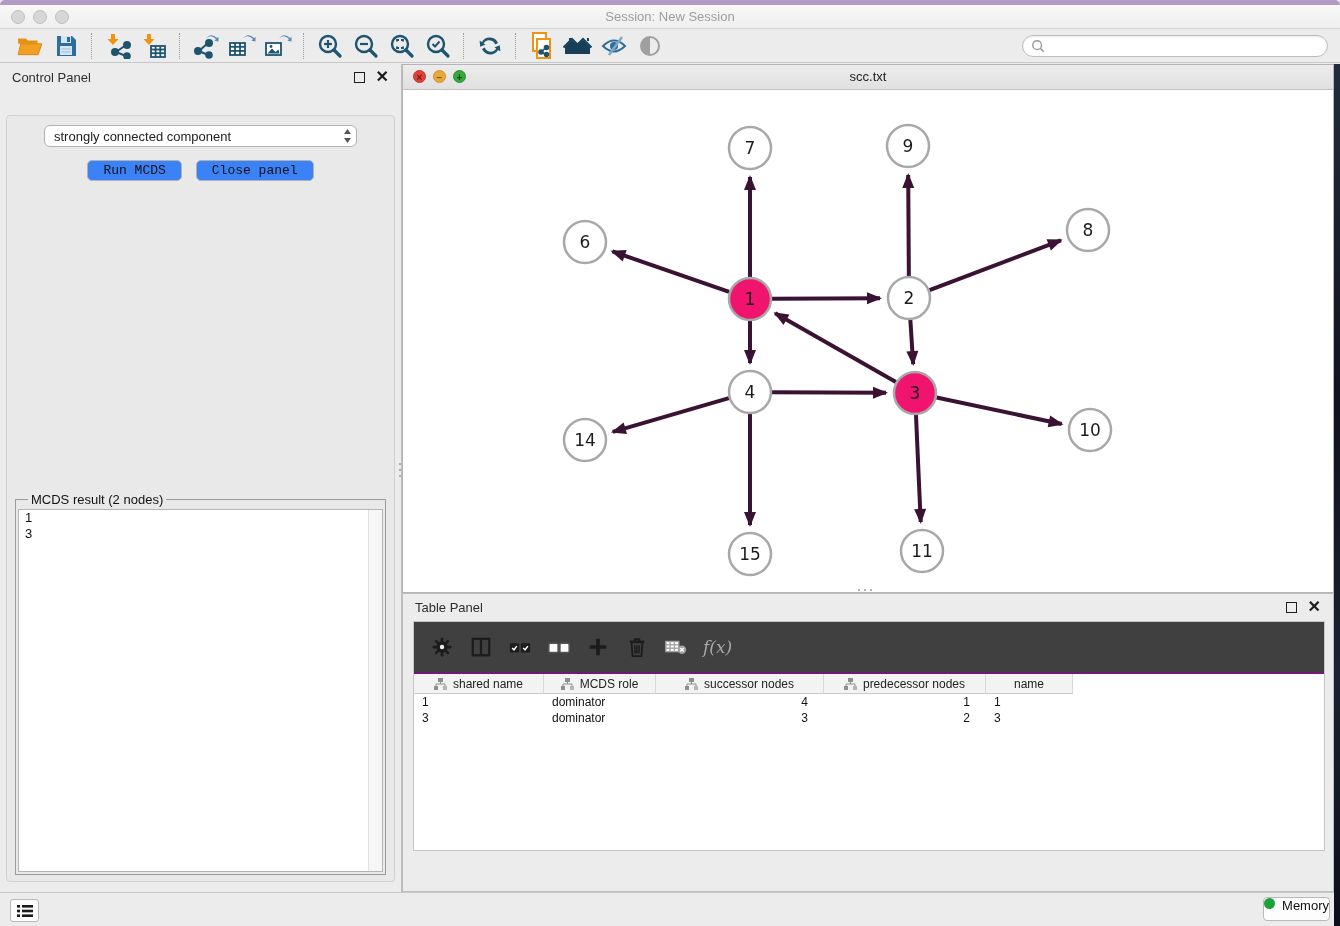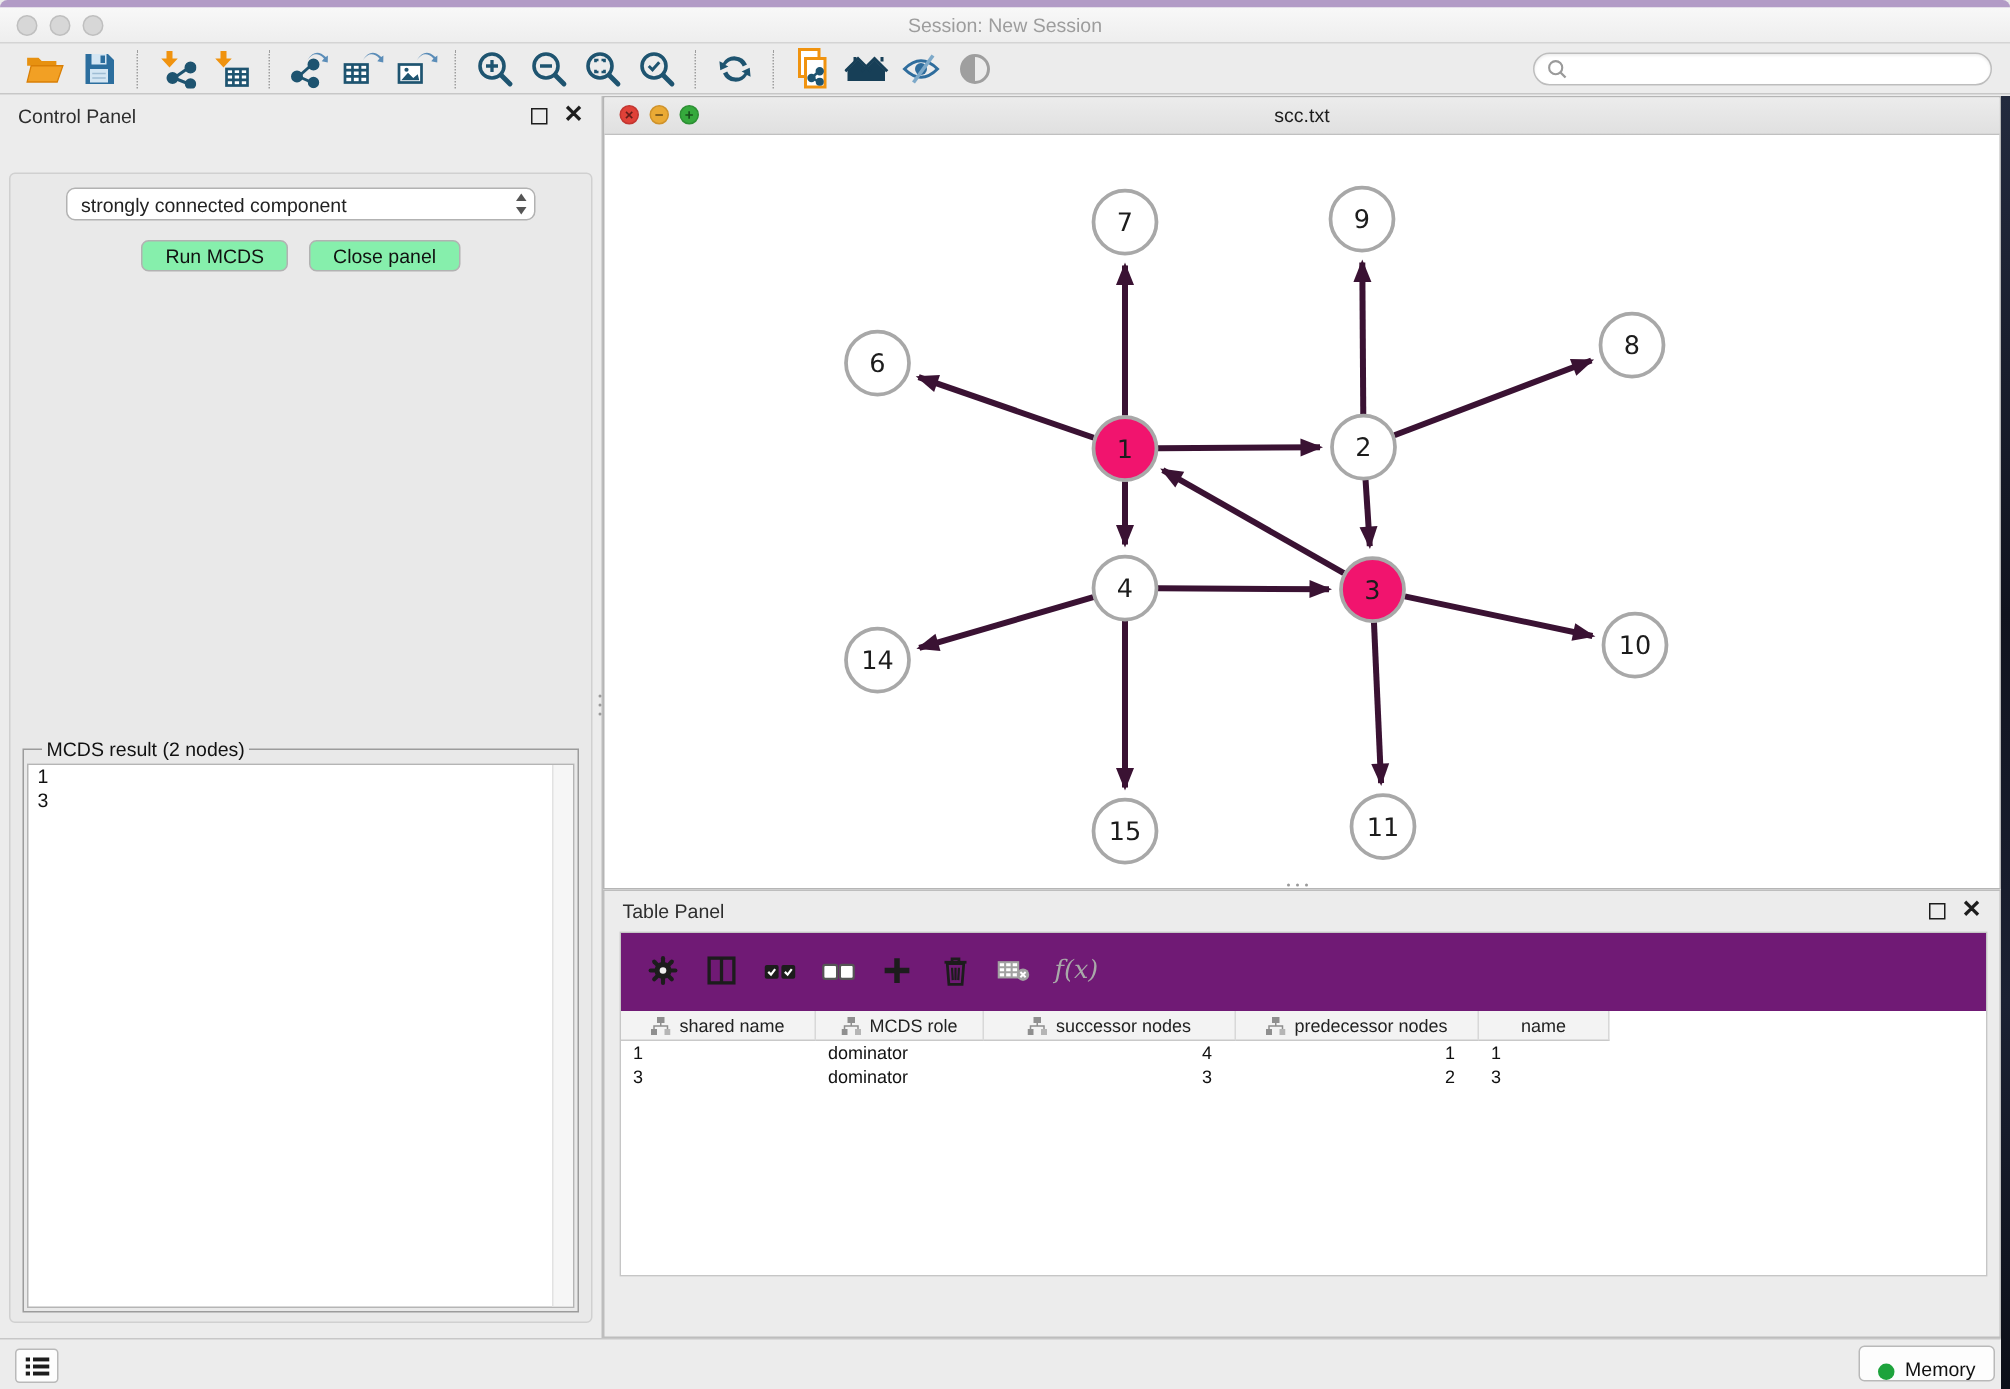--- a/index.html
+++ b/index.html
@@ -32,56 +32,56 @@
   .seg{font-size:13px;padding:4px 14px;background:#fff;border:1px solid #c6c6c6;border-left:none;color:#111;cursor:default}
   .seg:first-child{border-left:1px solid #c6c6c6;border-radius:5px 0 0 5px}
   .seg:last-child{border-radius:0 5px 5px 0}
   .seg.active{background:#e7e7e7;color:#bfbfbf}
   .cp-body{position:absolute;left:6px;right:6px;top:51px;bottom:10px;background:#e9e9e9;border:1px solid #d0d0d0;border-radius:4px}
   .opt-label{text-align:center;font-size:13px;margin-top:19px;color:#111}
   .dropdown{margin:9px auto 0;width:298px;height:20px;background:#fff;border:1px solid #b2b2b2;border-radius:6px;
             display:flex;align-items:center;padding:0 4px 0 9px;font-size:13px}
   .dropdown .dd-label{flex:1}
   .btn-row{display:flex;justify-content:center;gap:14px;margin-top:13px}
-  .btn{height:21px;padding:0 15px;background:#86efac;border:1px solid #b2b2b2;border-radius:5px;font-size:13px;
-       font-family:Liberation Sans, sans-serif;color:#111}
+  .btn{height:21px;padding:0 15px;background:#3b82f6;border:1px solid #b2b2b2;border-radius:5px;font-size:13px;
+       font-family:Liberation Mono, monospace;color:#111}
   .result-fs{position:absolute;left:8px;right:8px;top:376px;bottom:6px;border:1px solid #9c9c9c;margin:0;padding:2px;background:#e9e9e9}
   .result-fs legend{font-size:13px;padding:0 3px;margin-left:10px;color:#111}
   .result-area{position:absolute;left:2px;right:2px;top:2px;bottom:2px;background:#fff;border:1px solid #b5b5b5;overflow:hidden}
   .result-line{font-size:13px;line-height:16px;padding-left:6px;color:#111}
   .result-scroll{position:absolute;right:0;top:0;bottom:0;width:13px;background:#f6f6f6;border-left:1px solid #e2e2e2}
   
   .network-panel{position:absolute;left:402px;top:64px;width:932px;height:529px;background:#fff;border:1px solid #b5b5b5;box-sizing:border-box}
   .net-titlebar{height:24px;background:linear-gradient(#ececec,#e0e0e0);border-bottom:1px solid #c0c0c0;position:relative}
   .traffic{position:absolute;left:10px;top:5px;display:flex;gap:7px}
   .tl{width:13px;height:13px;border-radius:50%;font-size:10px;line-height:13px;text-align:center;color:rgba(0,0,0,.55);font-weight:bold}
   .tl.red{background:#df4138;border:1px solid #c23530;box-sizing:border-box}
   .tl.yellow{background:#eaaa35;border:1px solid #cf922a;box-sizing:border-box}
   .tl.green{background:#35a93c;border:1px solid #2c8f33;box-sizing:border-box}
   .net-title{text-align:center;line-height:24px;font-size:13px;color:#1c1c1c}
   
   .table-panel{position:absolute;left:402px;top:593px;width:932px;height:299px;background:#ececec;border:1px solid #bdbdbd;box-sizing:border-box}
   .tp-inner{position:absolute;left:10px;right:8px;top:27px;bottom:40px;background:#fff;border:1px solid #c6c6c6}
-  .tp-toolbar{height:50px;background:#701a75;display:flex;align-items:center;gap:15px;padding-left:16px}
+  .tp-toolbar{height:50px;background:#404040;display:flex;align-items:center;gap:15px;padding-left:16px}
   .ticon{width:24px;height:24px;display:flex;align-items:center;justify-content:center;background:none;border:none;padding:0}
   .fx{font-family:"DejaVu Serif",serif;font-style:italic;font-size:17px;color:#a9a9a9}
   .tbl-header{display:flex;height:20px;border-top:2px solid #701a75}
   .th-cell{box-sizing:border-box;background:#f3f3f3;border-right:1px solid #d8d8d8;border-bottom:1px solid #c9c9c9;
            display:flex;align-items:center;justify-content:center;gap:6px;font-size:12px;color:#222}
   .tbl-row{display:flex;height:16px;font-size:12px;color:#111}
   .td-cell{box-sizing:border-box;padding:1px 12px 0 8px;overflow:hidden;white-space:nowrap}
   .td-cell.right{text-align:right;padding-right:16px}
   .tp-tabs{position:absolute;left:0;right:0;bottom:7px;display:flex;justify-content:center}
   .tp-tabs .seg{padding:3px 12px}
   
   .statusbar{position:absolute;left:0;top:892px;width:1340px;height:34px;background:#ececec;border-top:1px solid #c7c7c7;box-sizing:border-box}
   .list-btn{position:absolute;left:10px;top:6px;width:29px;height:23px;background:#fdfdfd;border:1px solid #b9b9b9;border-radius:3px;
             display:flex;align-items:center;justify-content:center;padding:0}
   .memory-btn{position:absolute;right:10px;top:4px;height:24px;background:#fdfdfd;border:1px solid #b9b9b9;border-radius:4px;
-              display:flex;align-items:flex-end;gap:7px;padding:0 12px;font-size:13px;font-family:"Liberation Sans",sans-serif;color:#111}
+              display:flex;align-items:flex-start;gap:7px;padding:0 0;font-size:13px;font-family:"Liberation Sans",sans-serif;color:#111}
   .mem-dot{width:11px;height:11px;border-radius:50%;background:#1da33c;display:inline-block}
   .desktop-sliver{position:absolute;left:1334px;top:64px;width:6px;height:862px;
                   background:linear-gradient(180deg,#232a3e,#10131e 40%,#1b2133 70%,#0c0f18)}
   .grip-v{position:absolute;left:398px;top:461px;width:5px;height:20px}
   .grip-v i,.grip-h i{position:absolute;width:2px;height:2px;border-radius:50%;background:#9a9a9a}
   .grip-h{position:absolute;left:856px;top:588px;width:20px;height:5px}
 </style>
 </head>
 <body>
 

